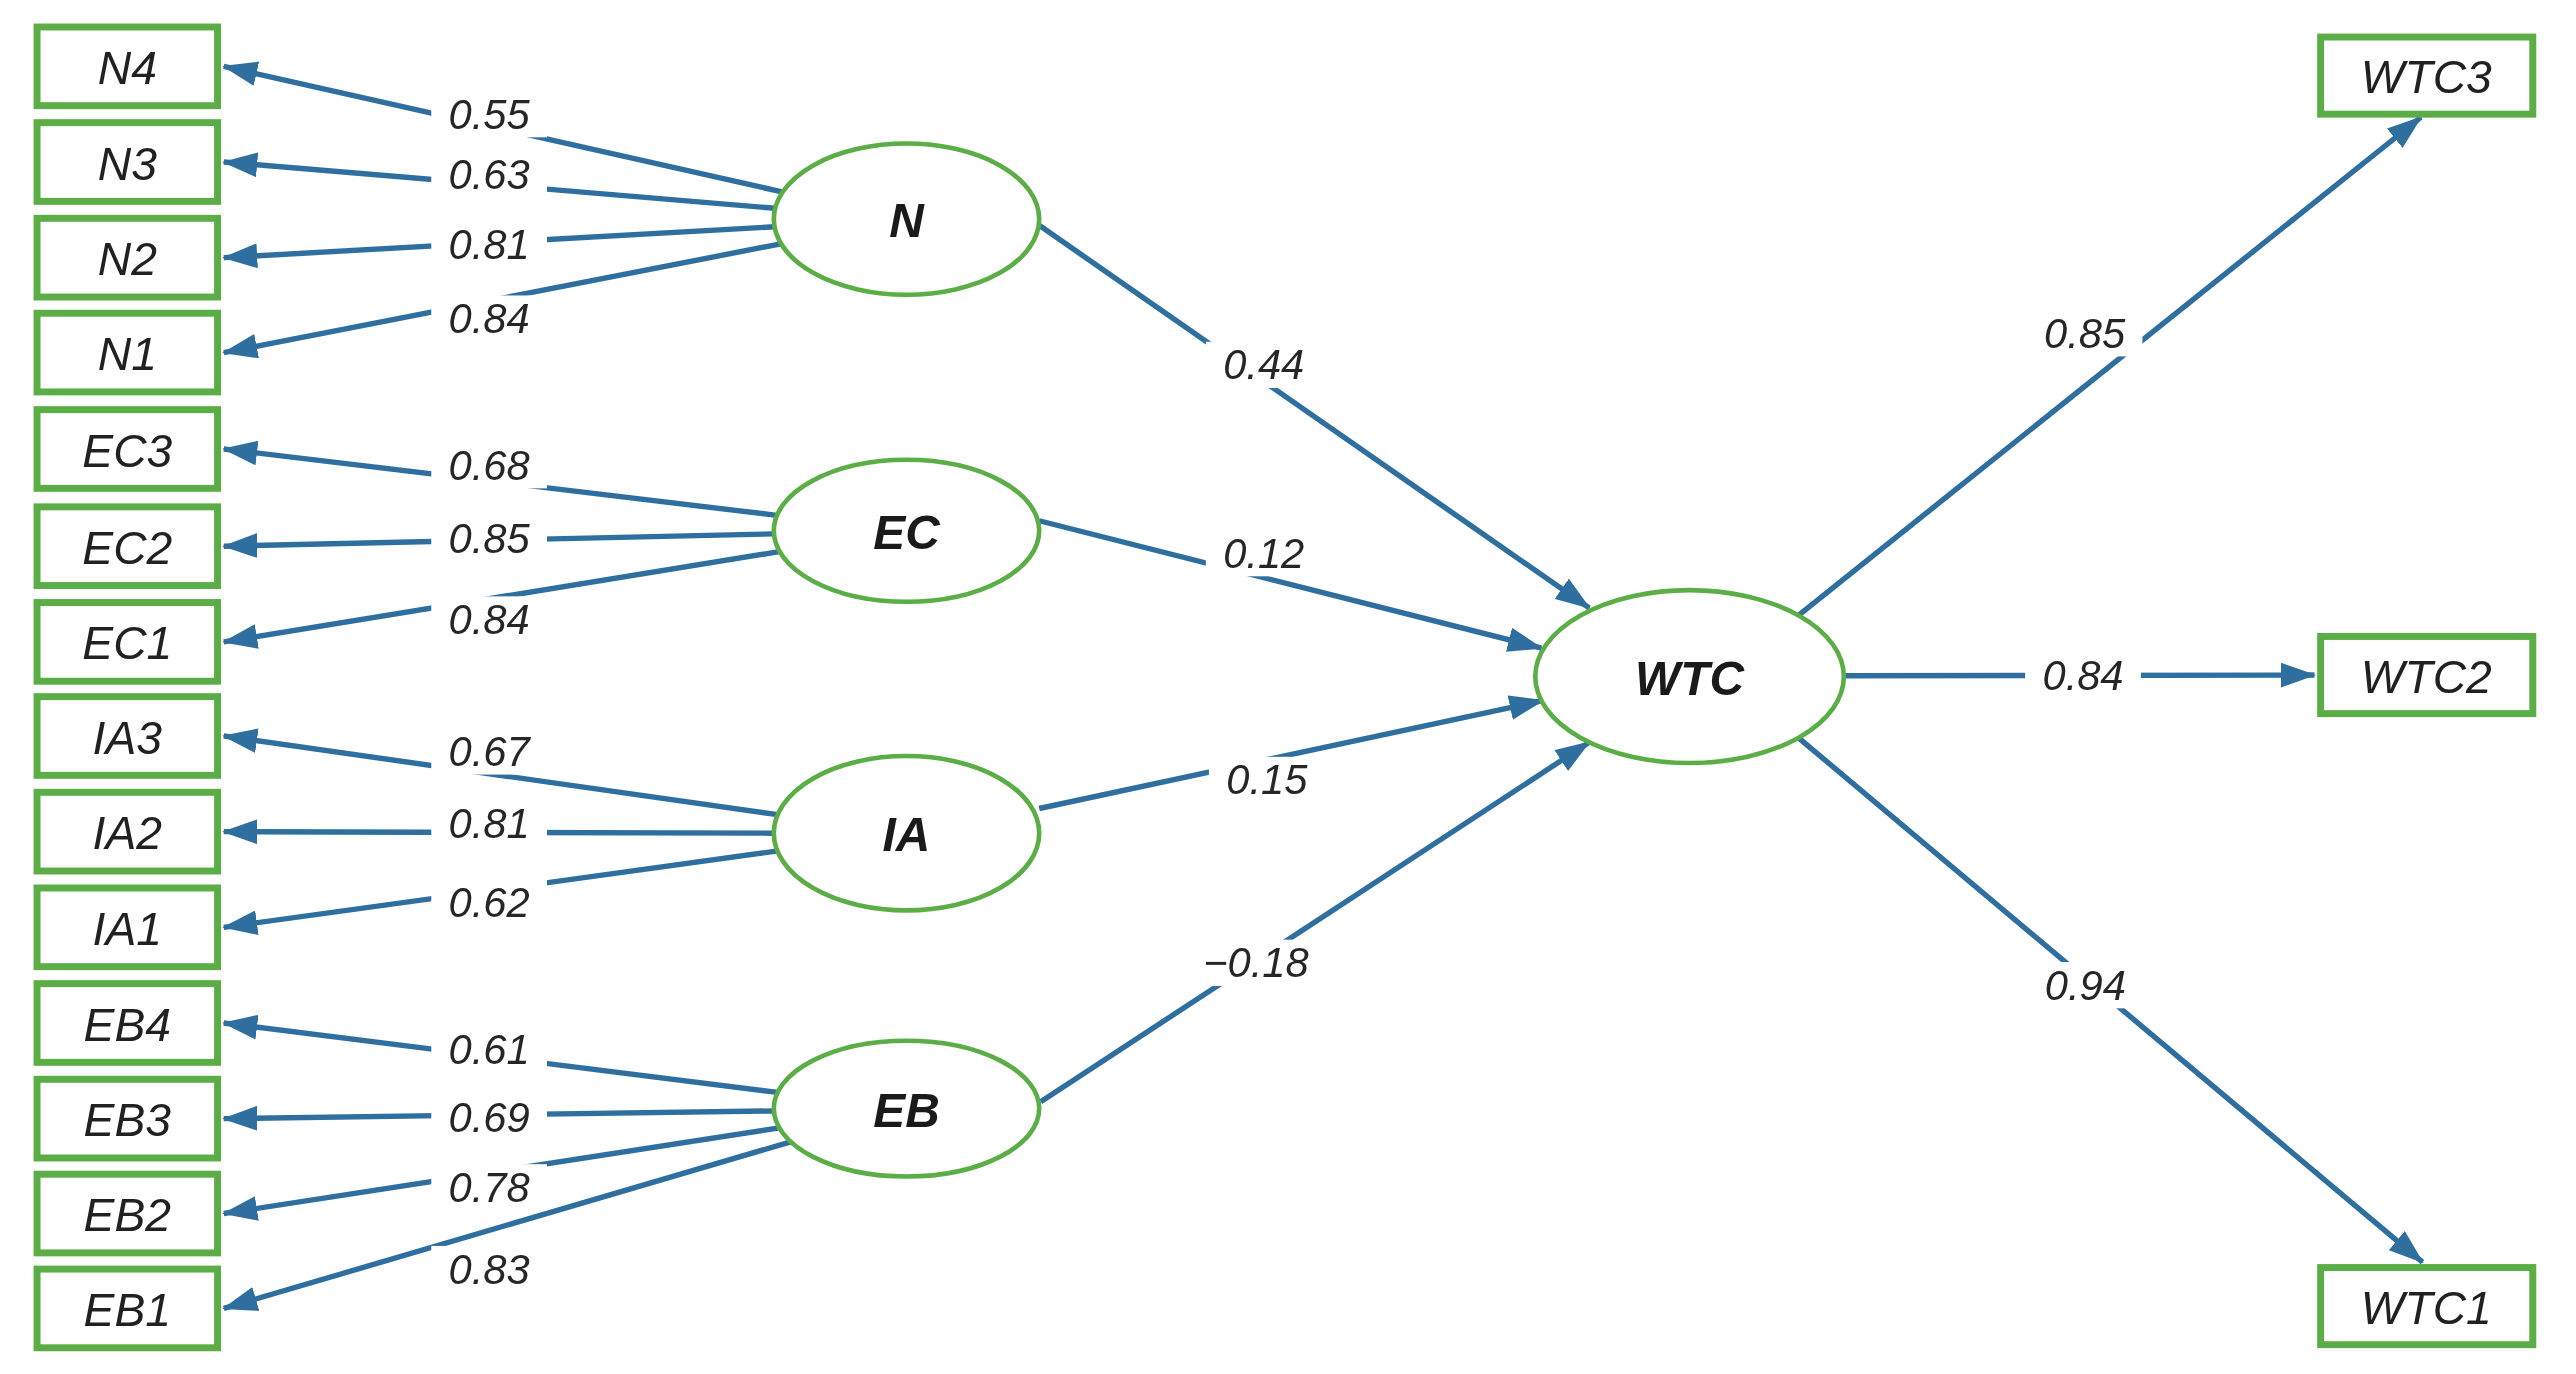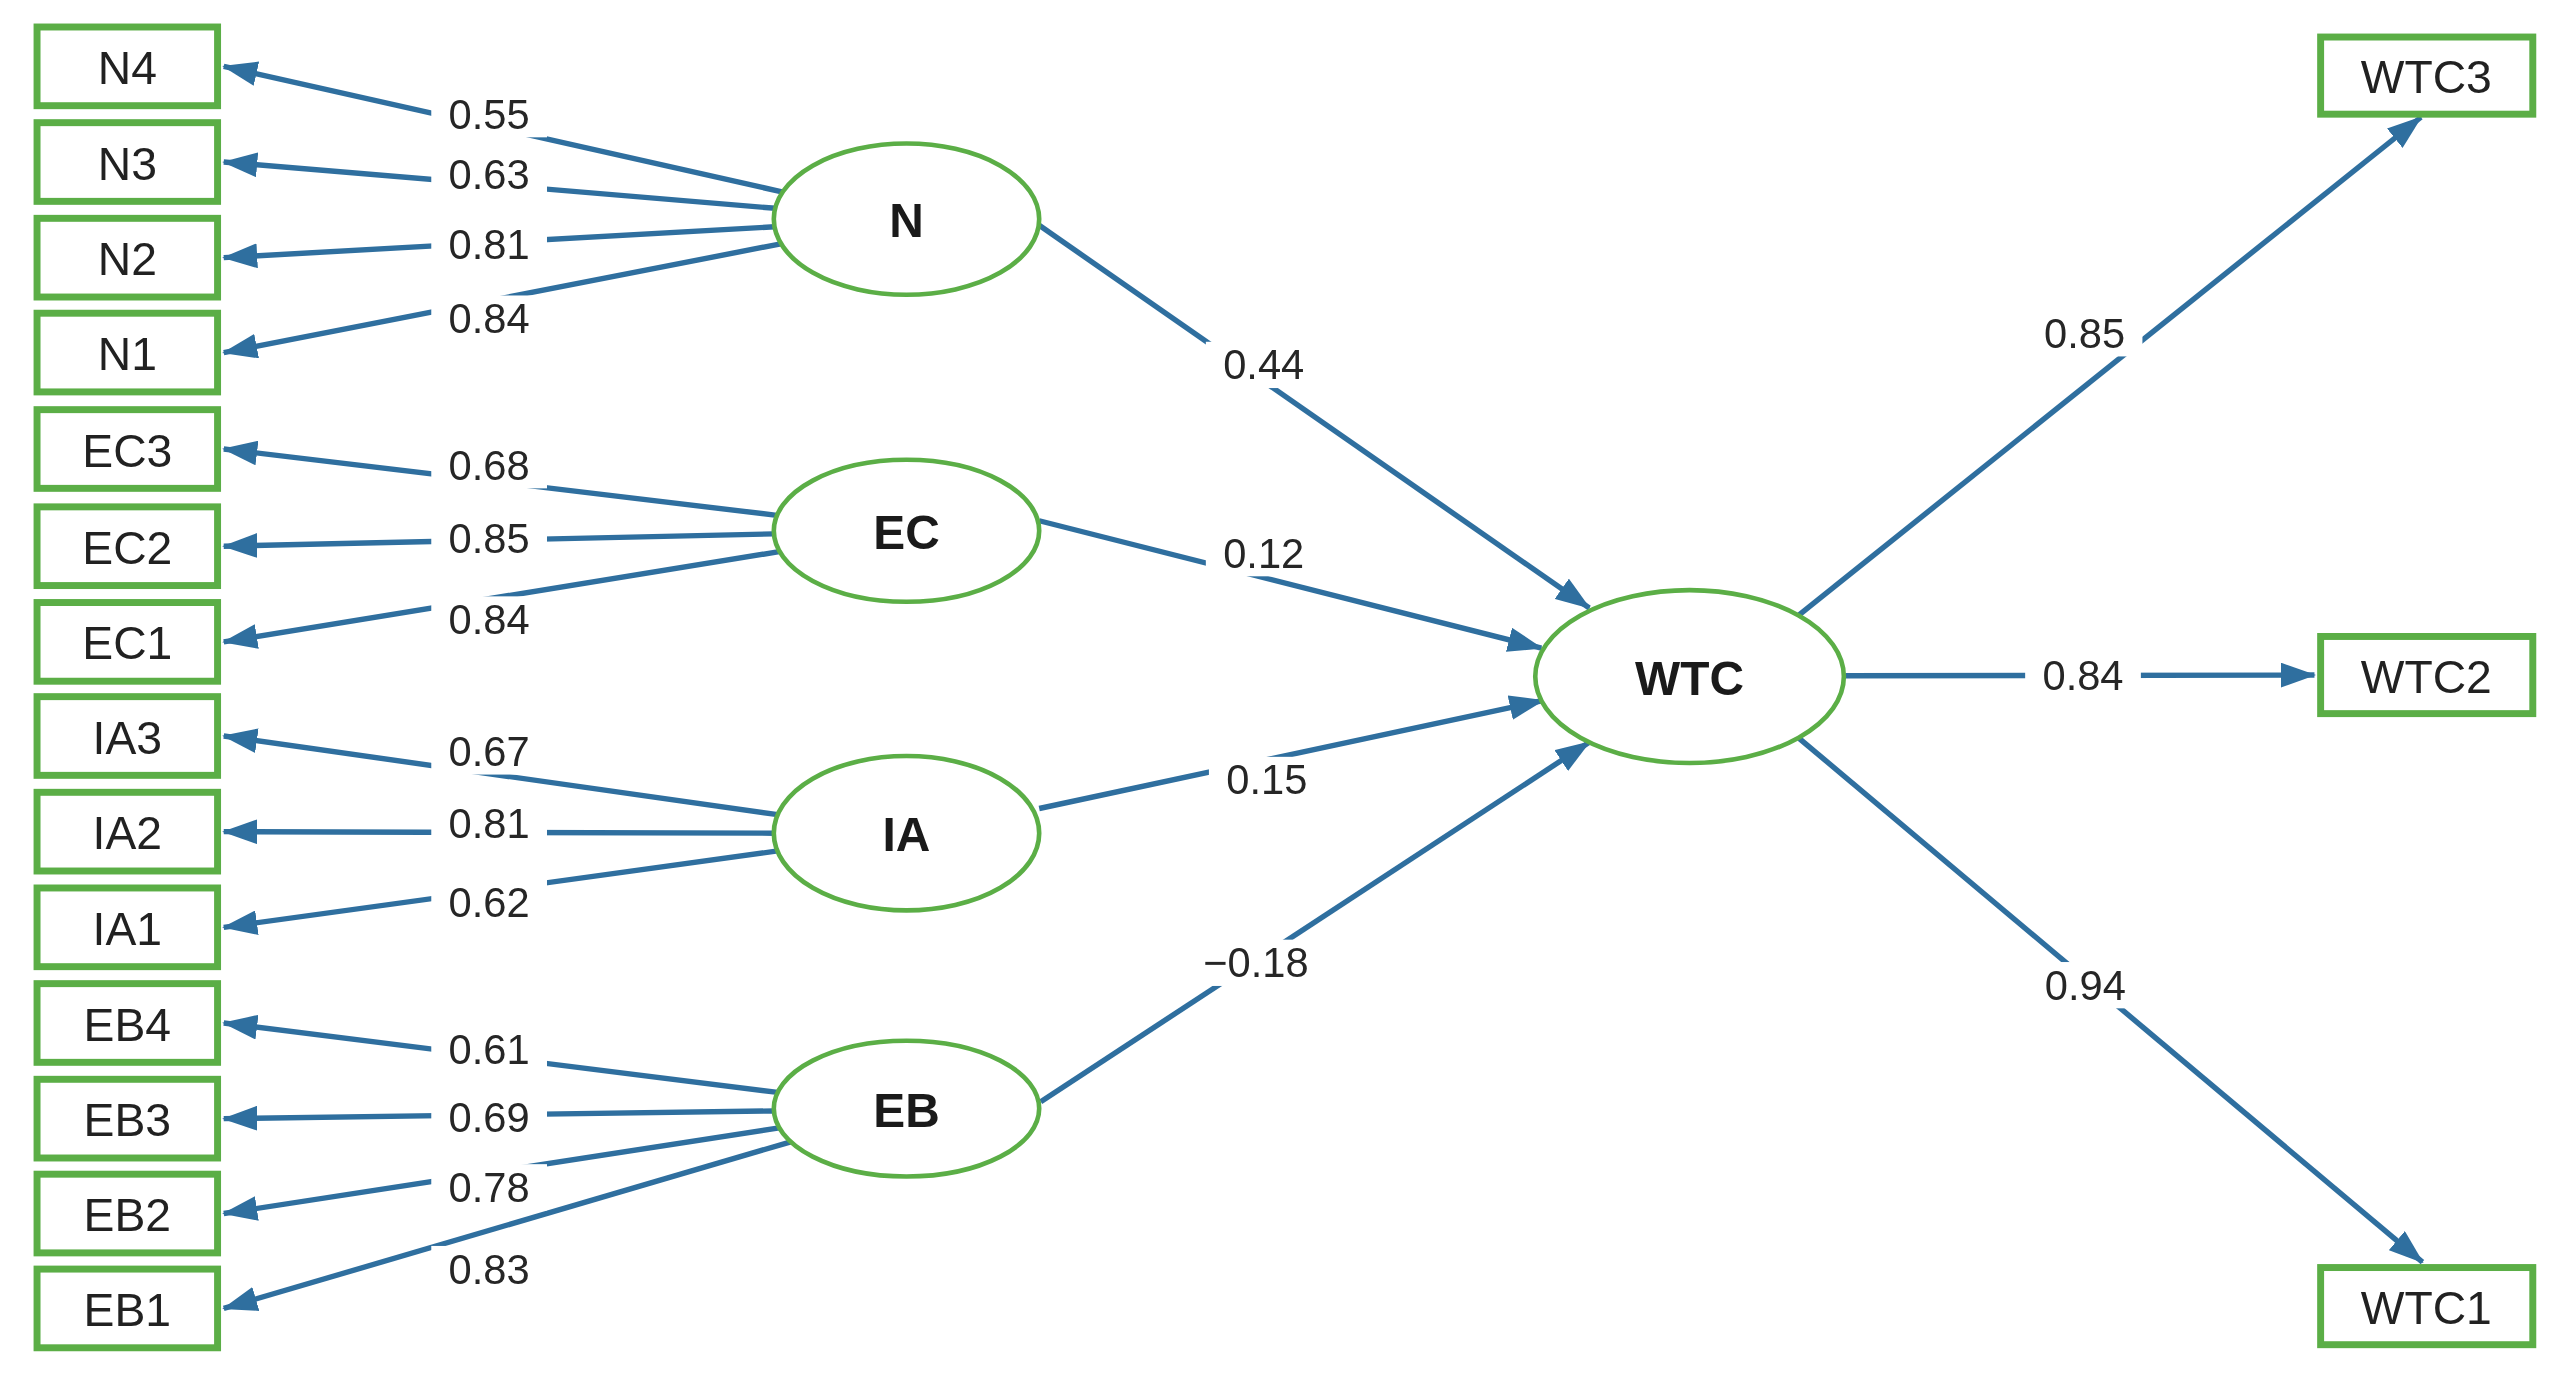--- a/index.html
+++ b/index.html
@@ -4,20 +4,21 @@
 <style>
   html, body {
     margin: 0;
     padding: 0;
     background: #ffffff;
     font-family: "Liberation Sans", sans-serif;
   }
   .diagram-wrap {
     width: 100%;
     background: #14532d;
+    font-style: italic;
   }
   svg { display: block; width: 100%; height: auto; background: #ffffff; }
 
   .ind-box {
     fill: #ffffff;
     stroke: #5BAE46;
     stroke-width: 9;
   }
   .latent {
     fill: #ffffff;

